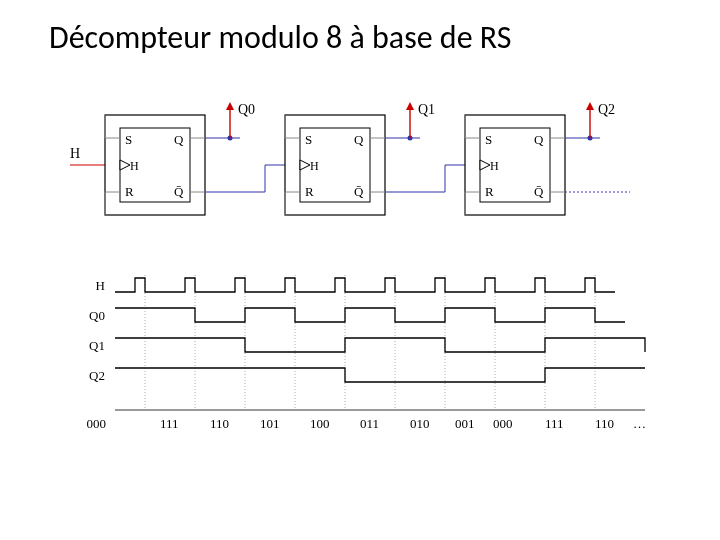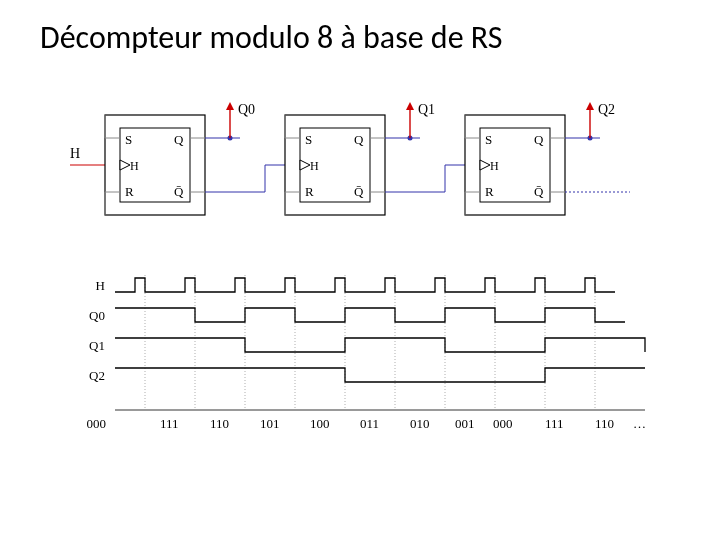--- a/index.html
+++ b/index.html
@@ -7,21 +7,21 @@
     padding: 0;
     width: 720px;
     height: 540px;
     background: #fff;
     font-family: Calibri, Arial, sans-serif;
     position: relative;
   }
   .title {
     position: absolute;
     top: 18px;
-    left: 40px;
+    left: 49px;
     font-size: 32px;
     color: #000;
   }
   .circuit {
     position: absolute;
     top: 100px;
     left: 70px;
   }
   .timing {
     position: absolute;

